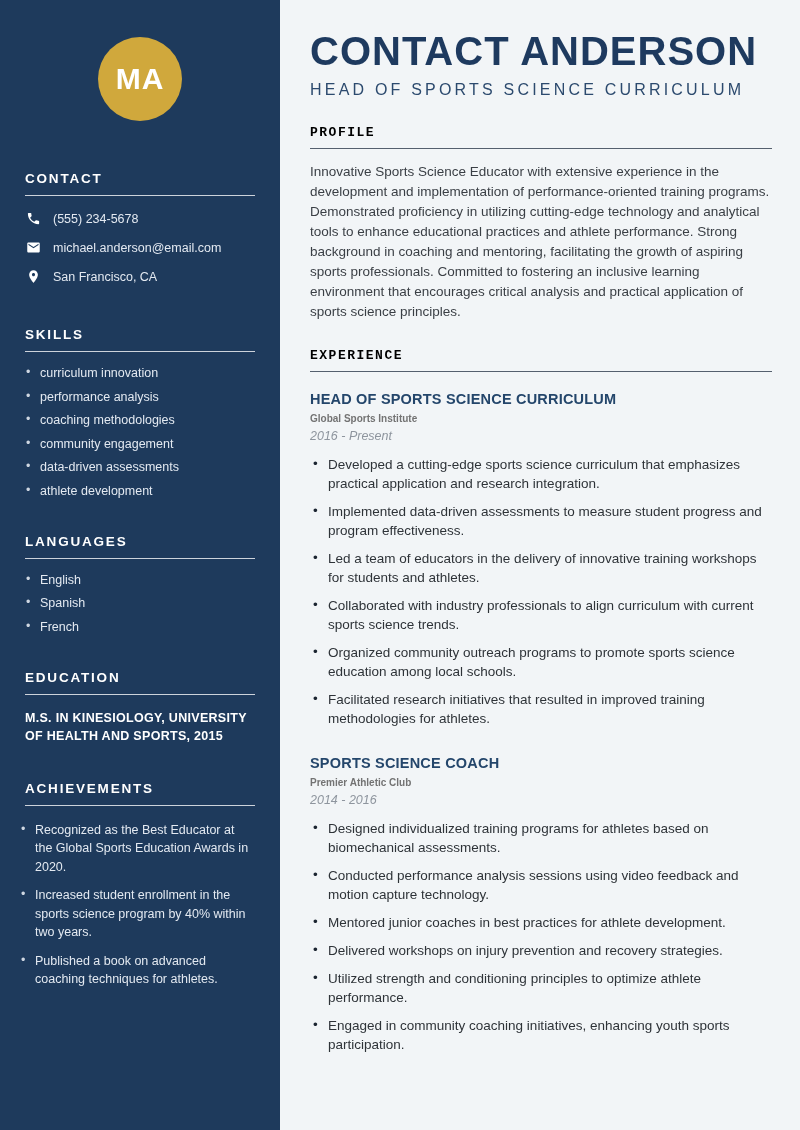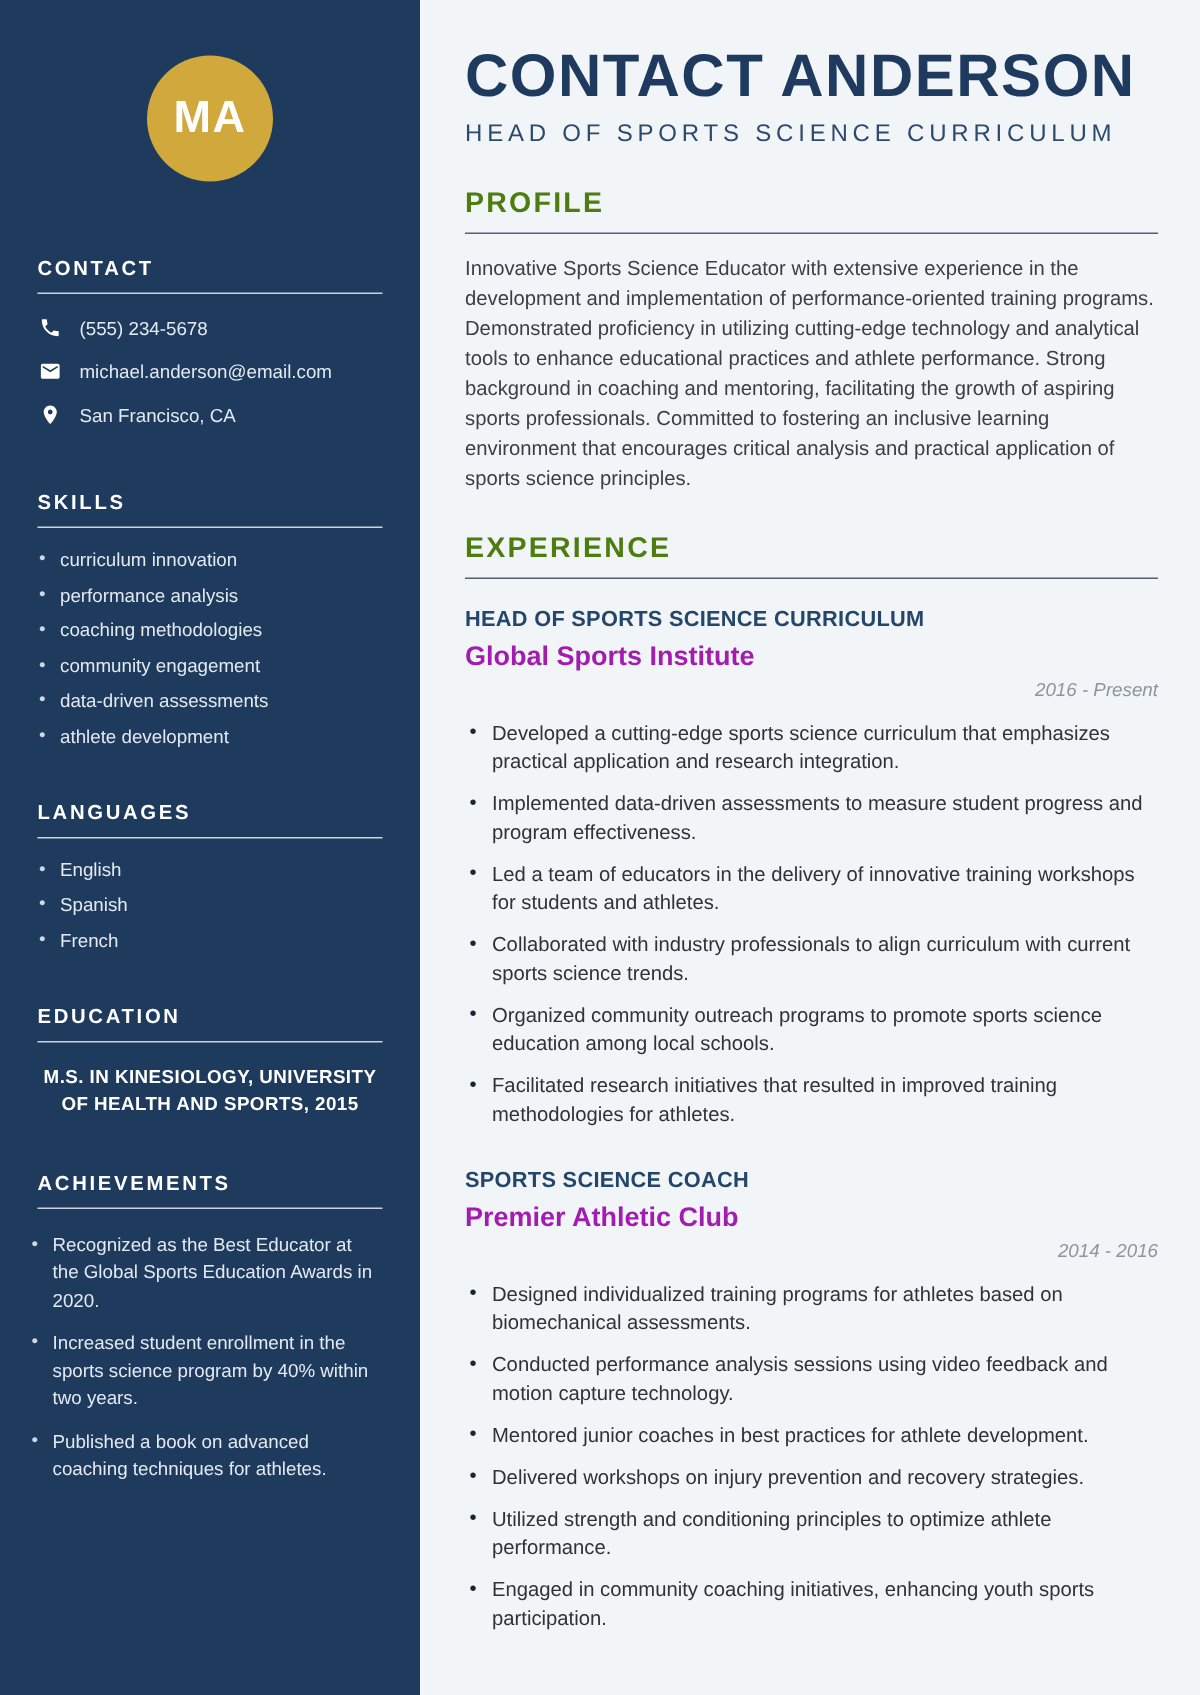--- a/index.html
+++ b/index.html
@@ -16,38 +16,38 @@
   .s-section.first { margin-top:50px; }
   .s-title { font-size:13.5px; font-weight:bold; color:#ffffff; letter-spacing:1.8px; }
   .s-rule { border:none; border-top:1px solid rgba(255,255,255,0.78); margin-top:9px; }
   .contact-list { margin-top:8px; }
   .contact-item { display:flex; align-items:center; gap:12px; padding:6.5px 0; font-size:12.5px; }
   .c-icon { width:16px; height:16px; flex:0 0 16px; display:flex; align-items:center; justify-content:center; }
   .c-icon svg { width:15px; height:15px; fill:#ffffff; }
   .side-list { list-style:none; margin-top:14px; }
   .side-list li { position:relative; padding-left:15px; font-size:12.5px; margin-bottom:9.5px; }
   .side-list li::before { content:"•"; position:absolute; left:1px; top:-1px; color:#cfd7e2; }
-  .edu-text { margin-top:14px; font-size:12.5px; font-weight:bold; color:#ffffff; line-height:18px; letter-spacing:0.3px;text-align:center; }
+  .edu-text { margin-top:14px; font-size:12.5px; font-weight:bold; color:#ffffff; line-height:18px; letter-spacing:0.3px; }
   .ach-list { margin-top:15px; list-style:none; margin-left:-12px; }
   .ach-list li { position:relative; padding-left:22px; font-size:12.5px; line-height:18.5px; margin-bottom:10px; }
   .ach-list li::before { content:"•"; position:absolute; left:8px; top:-1px; color:#cfd7e2; }
 
   
   .main { flex:1; background:#f2f5f7; padding:28px 28px 0 30px; }
   .name { font-size:40px; font-weight:bold; color:#1e3a5f; letter-spacing:1px; line-height:1.15; }
   .subtitle { margin-top:7px; font-size:16px; color:#2c4a6e; letter-spacing:3.2px; }
   .m-section { margin-top:26px; }
-  .m-title { font-size:19px; font-weight:bold; color:#4d7c0f; letter-spacing:1.5px; }
+  .m-title { font-size:13px; font-weight:bold; color:#000000; letter-spacing:1.5px;font-family:Liberation Mono, monospace; }
   .m-rule { border:none; border-top:1px solid #55606e; margin-top:8px; }
   .profile-text { margin-top:13px; font-size:13.5px; line-height:20px; color:#3a3f45; }
   .job { margin-top:19px; }
   .job + .job { margin-top:27px; }
   .job-role { font-size:14.5px; font-weight:bold; color:#24466b; letter-spacing:0.2px; }
-  .job-company { margin-top:6px; font-size:18px; font-weight:bold; color:#a21caf; }
-  .job-dates { margin-top:5px; font-size:12.5px; font-style:italic; color:#8e959e;text-align:right; }
+  .job-company { margin-top:6px; font-size:10px; font-weight:bold; color:#737373; }
+  .job-dates { margin-top:5px; font-size:12.5px; font-style:italic; color:#8e959e; }
   .job-bullets { margin-top:12px; list-style:none; }
   .job-bullets li { position:relative; padding-left:18px; font-size:13.5px; line-height:19px; color:#2e3338; margin-bottom:9px; }
   .job-bullets li::before { content:"•"; position:absolute; left:3px; top:-1px; color:#1b2430; }
 </style>
 </head>
 <body>
 
 <div class="page">
 
   <aside class="sidebar">

